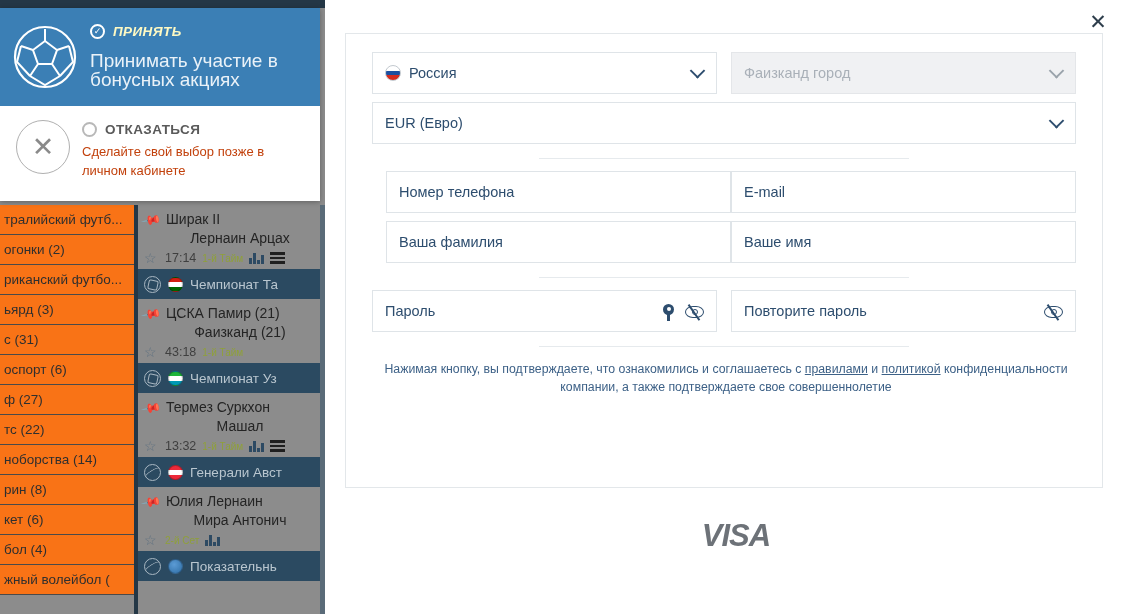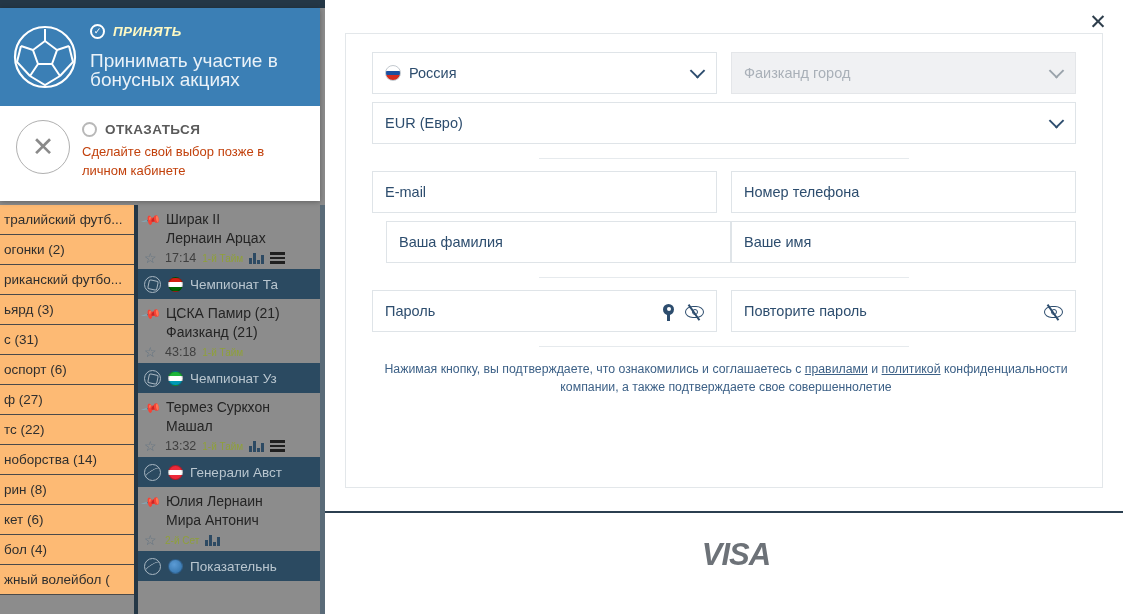--- a/index.html
+++ b/index.html
@@ -20,21 +20,21 @@
     position:absolute; left:0; top:8px; width:325px; height:606px;
     background:#8c8c8c;
   }
   
   .sports-col {
     position:absolute; left:0; top:205px; width:134px; height:409px;
     overflow:hidden;
   }
   .sport-row {
     height:30px; line-height:30px;
-    background:#fdba74;
+    background:#f97316;
     border-bottom:1px solid #4a4a4a;
     color:#2f2f2f;
     font-size:13.5px;
     padding-left:4px;
     white-space:nowrap;
     overflow:hidden;
   }
   .sports-divider {
     position:absolute; left:134px; top:205px; width:4px; height:409px;
     background:#243746;
@@ -69,21 +69,21 @@
     border:1px solid rgba(0,0,0,.25);
   }
   .flag.tj{ background:linear-gradient(#d32011 33%,#ffffff 33%,#ffffff 66%,#006600 66%); }
   .flag.uz{ background:linear-gradient(#1eb53a 33%,#ffffff 33%,#ffffff 66%,#0099b5 66%); }
   .flag.at{ background:linear-gradient(#ed2939 33%,#ffffff 33%,#ffffff 66%,#ed2939 66%); }
   .flag.world{ background:radial-gradient(circle at 40% 35%, #5b9bd5, #2f6ea5); }
 
   .match-row { padding:5px 6px 3px 6px; }
   .match-line { display:flex; align-items:center; gap:7px; color:#242424; font-size:14px; line-height:19px; }
   .pin-ico { width:15px; flex:none; color:#6f7f8c; font-size:13px; transform:rotate(35deg); }
-  .match-line.second { padding-left:22px; }
+  .match-line.second { padding-left:22px;justify-content:center; }
   .match-meta { display:flex; align-items:center; gap:6px; padding-top:2px; }
   .star-ico { color:#5f7180; font-size:14px; width:15px; flex:none; }
   .m-time { color:#3f3f3f; font-size:12.5px; }
   .m-period { color:#8fa03a; font-size:10px; }
   .ico-chart { display:inline-block; width:15px; height:12px; position:relative; }
   .ico-chart i { position:absolute; bottom:0; width:3px; background:#2d4a63; display:block; }
   .ico-chart i:nth-child(1){ left:0; height:6px; }
   .ico-chart i:nth-child(2){ left:4px; height:11px; }
   .ico-chart i:nth-child(3){ left:8px; height:4px; }
   .ico-chart i:nth-child(4){ left:12px; height:9px; }
@@ -210,21 +210,21 @@
     box-shadow:inset 0 -2px 0 rgba(0,0,0,.12);
   }
   .legal {
     width:708px; text-align:center; color:#3d6187; font-size:12.3px;
     line-height:18px; margin-top:13px;
   }
   .legal a { color:#3d6187; }
 
   
   .footer {
-    position:absolute; left:325px; top:515px; width:798px; height:99px;
+    position:absolute; left:325px; top:496px; width:798px; height:99px;
     background:#fff; display:flex; align-items:flex-start; justify-content:center;
     padding-top:22px;
     padding-left:24px;
   }
   .visa {
     font-family:"Liberation Sans", sans-serif;
     font-style:italic; font-weight:bold; font-size:31px; letter-spacing:-1px;
     color:#6d7278;
   }
   .mt8 { margin-top:8px; }
@@ -416,25 +416,25 @@
             <span>EUR (Евро)</span>
             <span class="chev"></span>
           </div>
         </div>
 
         <div class="sep-wrap mt14">
             <div class="sep"></div>
           </div>
 
         <div class="row mt12">
+          <div class="fld right">
+            <span>Номер телефона</span>
+          </div>
           <div class="fld left">
             <span>E-mail</span>
-          </div>
-          <div class="fld right">
-            <span>Номер телефона</span>
           </div>
         </div>
 
         <div class="row mt8">
           <div class="fld right">
             <span>Ваша фамилия</span>
           </div>
           <div class="fld left">
             <span>Ваше имя</span>
           </div>

